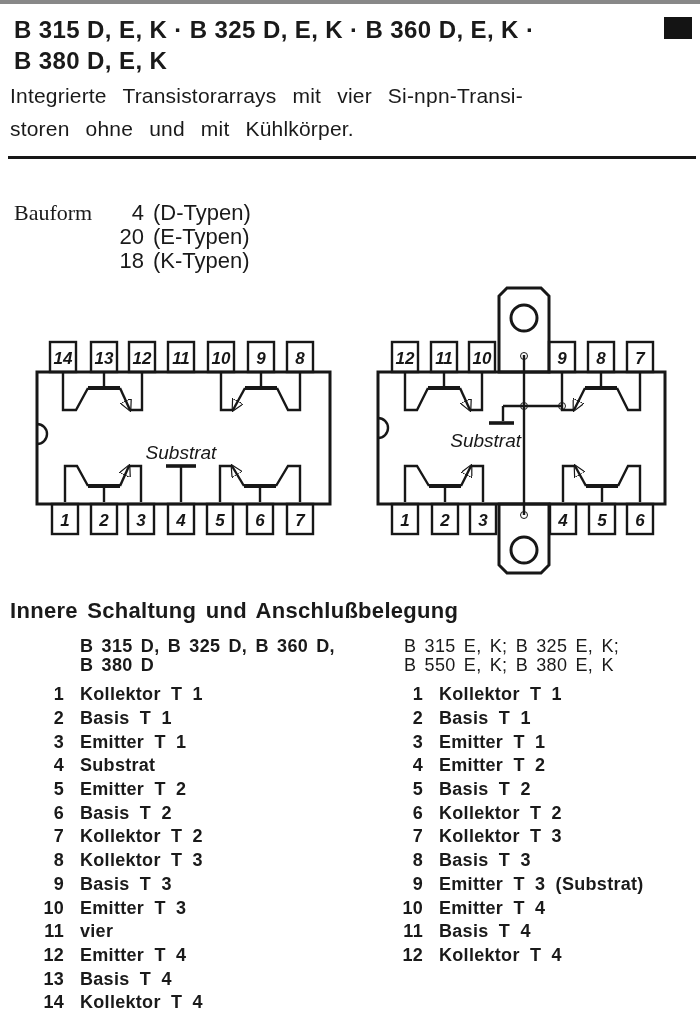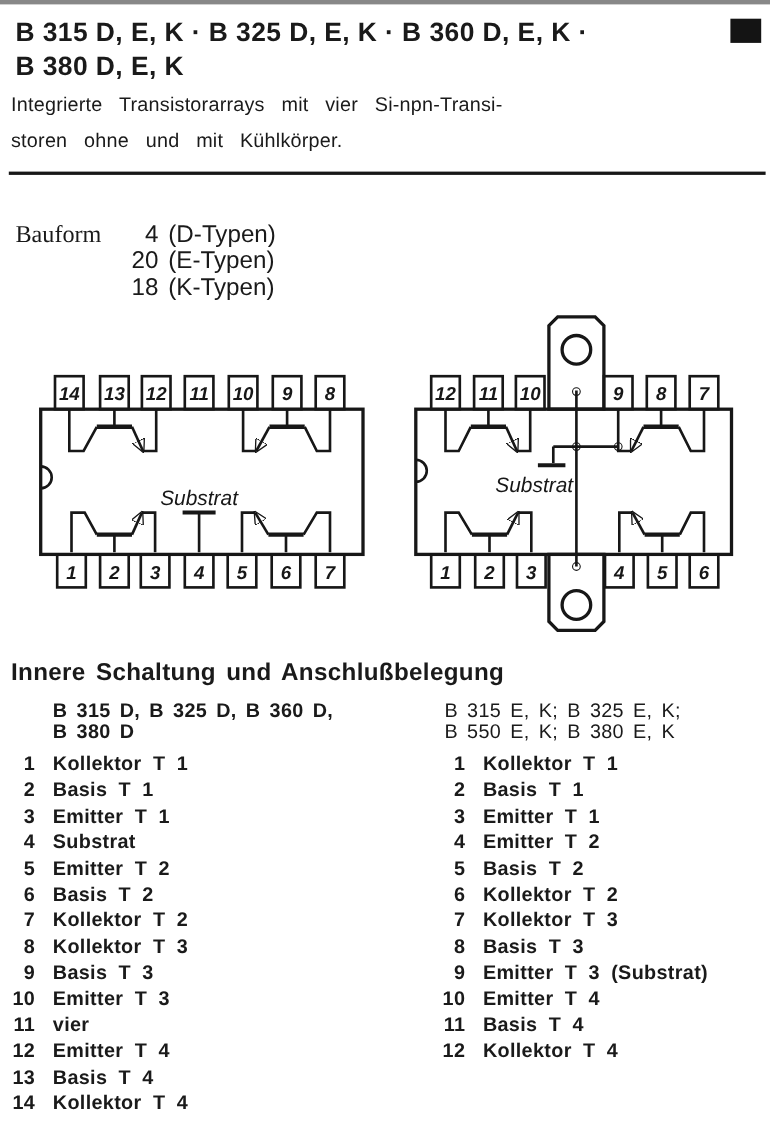--- a/index.html
+++ b/index.html
@@ -7,39 +7,39 @@
   html,body{margin:0;padding:0;}
   body{background:#888;}
   .page{
     position:relative;width:700px;height:1030px;margin:4px auto;
     background:var(--paper,#fff);color:var(--ink,#1a1a1a);
     font-family:"Liberation Sans",sans-serif;overflow:hidden;
   }
   .abs{position:absolute;}
   .title{left:14px;top:10px;font-weight:bold;font-size:24px;line-height:31px;letter-spacing:.4px;white-space:nowrap;}
   .marker{left:664px;top:13px;width:28px;height:22px;background:#141414;}
-  .subtitle{left:10px;top:75px;font-size:18px;line-height:33px;letter-spacing:.2px;word-spacing:10px;white-space:nowrap;}
+  .subtitle{left:10px;top:75px;font-size:21px;line-height:33px;letter-spacing:.2px;word-spacing:10px;white-space:nowrap;}
   .rule{left:8px;top:152px;width:688px;height:3px;background:#171717;}
   .bauform{left:14px;top:197px;font-size:22px;line-height:24px;display:flex;}
   .bf-label{width:98px;font-family:Liberation Serif, serif;}
   .bf-row{display:flex;}
   .bf-num{display:inline-block;width:32px;text-align:right;margin-right:9px;}
   .diagram{left:0;top:270px;width:700px;height:320px;}
   .diagram path,.diagram rect,.diagram polygon,.diagram circle{stroke:#171717;fill:none;}
   .lw2{stroke-width:2.4px;}
   .lw3{stroke-width:3px;}
   .bar{stroke-width:4px;}
   .tbar{stroke-width:3.6px;}
   .wfill{fill:#fff;}
   .dot{fill:#171717;stroke:none;}
   .pin-num-text{fill:#171717;stroke:none;font:italic 600 17px "Liberation Sans",sans-serif;text-anchor:middle;}
   .sub-label{fill:#171717;stroke:none;font:italic 19px "Liberation Sans",sans-serif;}
   .sec-heading{left:10px;top:594px;font-size:22px;font-weight:bold;letter-spacing:.3px;word-spacing:3px;white-space:nowrap;}
   .col{top:633px;font-size:18px;font-weight:bold;letter-spacing:.3px;}
-  .col-left{left:0;width:352px;}
+  .col-left{left:0;width:352px;padding-left:32px;}
   .col-right{left:356px;width:340px;}
   .col-header{margin-left:48px;line-height:19px;word-spacing:3px;white-space:nowrap;}
   .col-right .col-header{font-weight:normal;}
   .pin-list{margin-top:8px;}
   .pin-row{display:flex;align-items:center;height:23.7px;word-spacing:5px;}
   .pin-num{width:32px;text-align:right;flex:none;}
   .col-right .pin-num{width:67px;}
   .pin-label{margin-left:16px;white-space:nowrap;}
 </style>
 </head>

